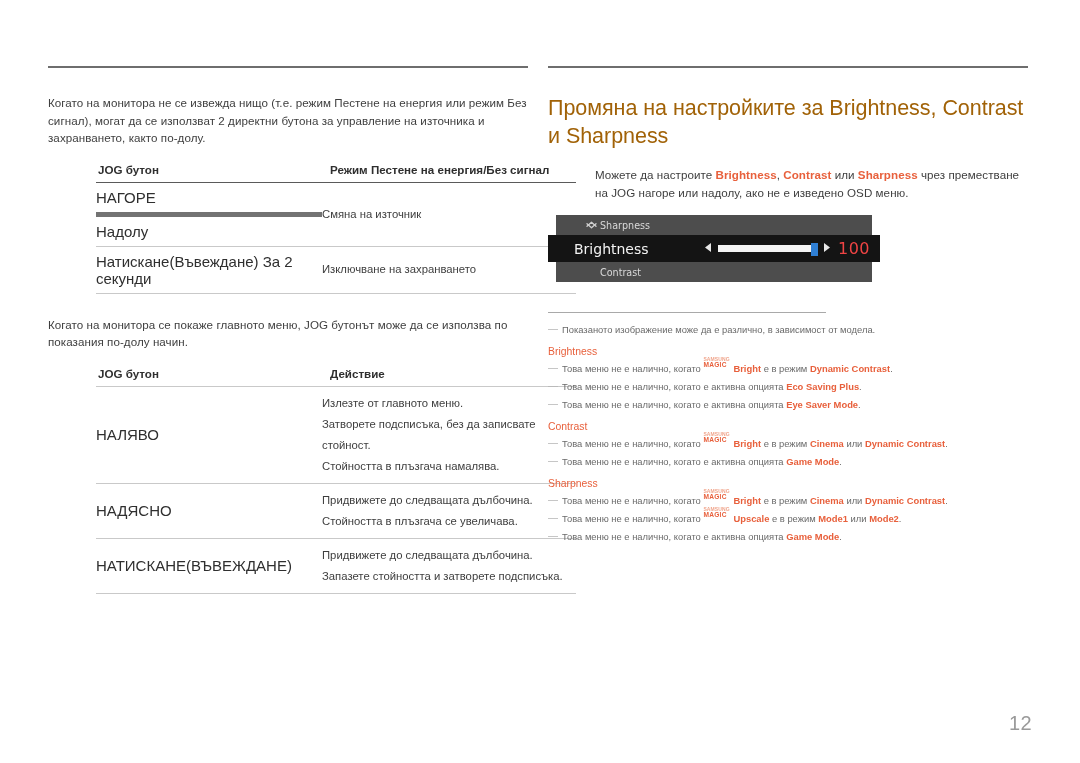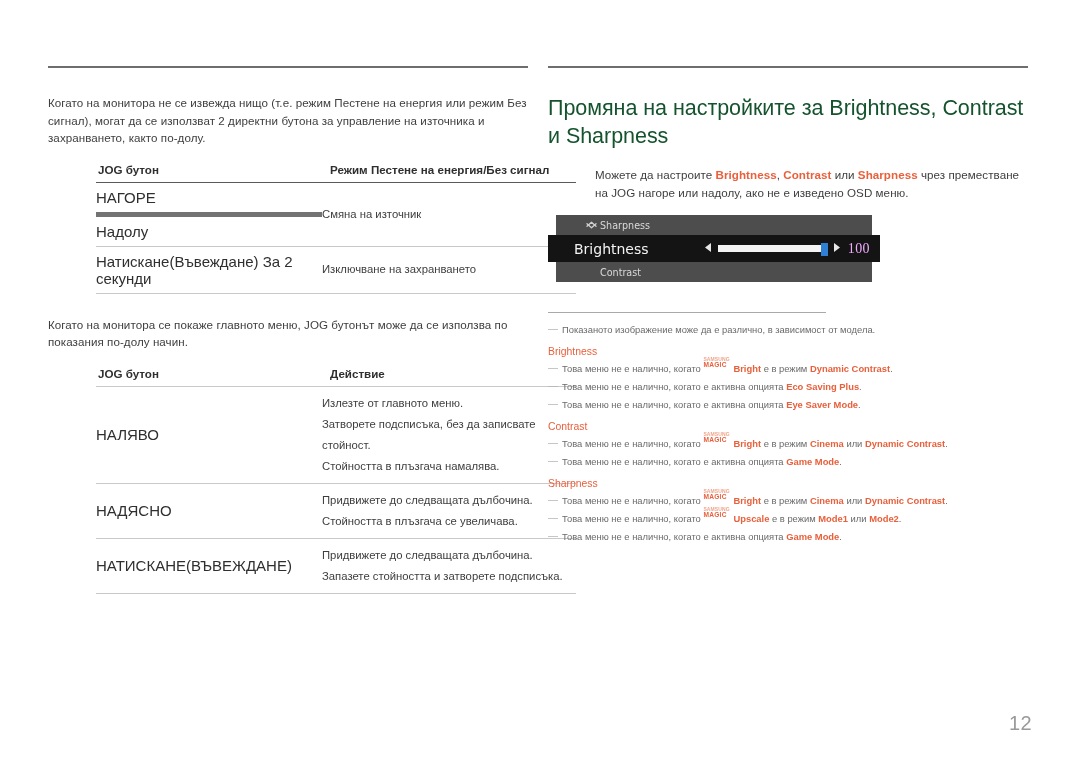--- a/index.html
+++ b/index.html
@@ -51,21 +51,21 @@
     margin: 0 0 14px 0;
     letter-spacing: 0.005em;
   }
   .para.tight { margin-bottom: 12px; margin-left: 47px; }
 
   
   .h1 {
     font-size: 21.5px;
     line-height: 28px;
     font-weight: normal;
-    color: #14532d;
+    color: #a16207;
     margin: 0 0 16px 0;
     letter-spacing: -0.002em;
   }
 
   
   table.t {
     width: 100%;
     border-collapse: collapse;
     font-size: 11.3px;
     color: #3e3e3e;
@@ -163,24 +163,23 @@
   }
   .osd-thumb {
     position: absolute;
     right: 0;
     top: -2px;
     width: 7px;
     height: 13px;
     background: #2f7fd4;
   }
   .osd-val {
-    color: #f0abfc;
-    font-size: 14px;
+    color: #ef4444;
+    font-size: 16px;
     letter-spacing: 0.03em;
-    font-family: Liberation Serif, serif;
   }
 
   
   .note-rule {
     width: 278px;
     border-top: 1.4px solid #a9a9a9;
     margin: 0 0 8px 0;
   }
   .note {
     position: relative;

